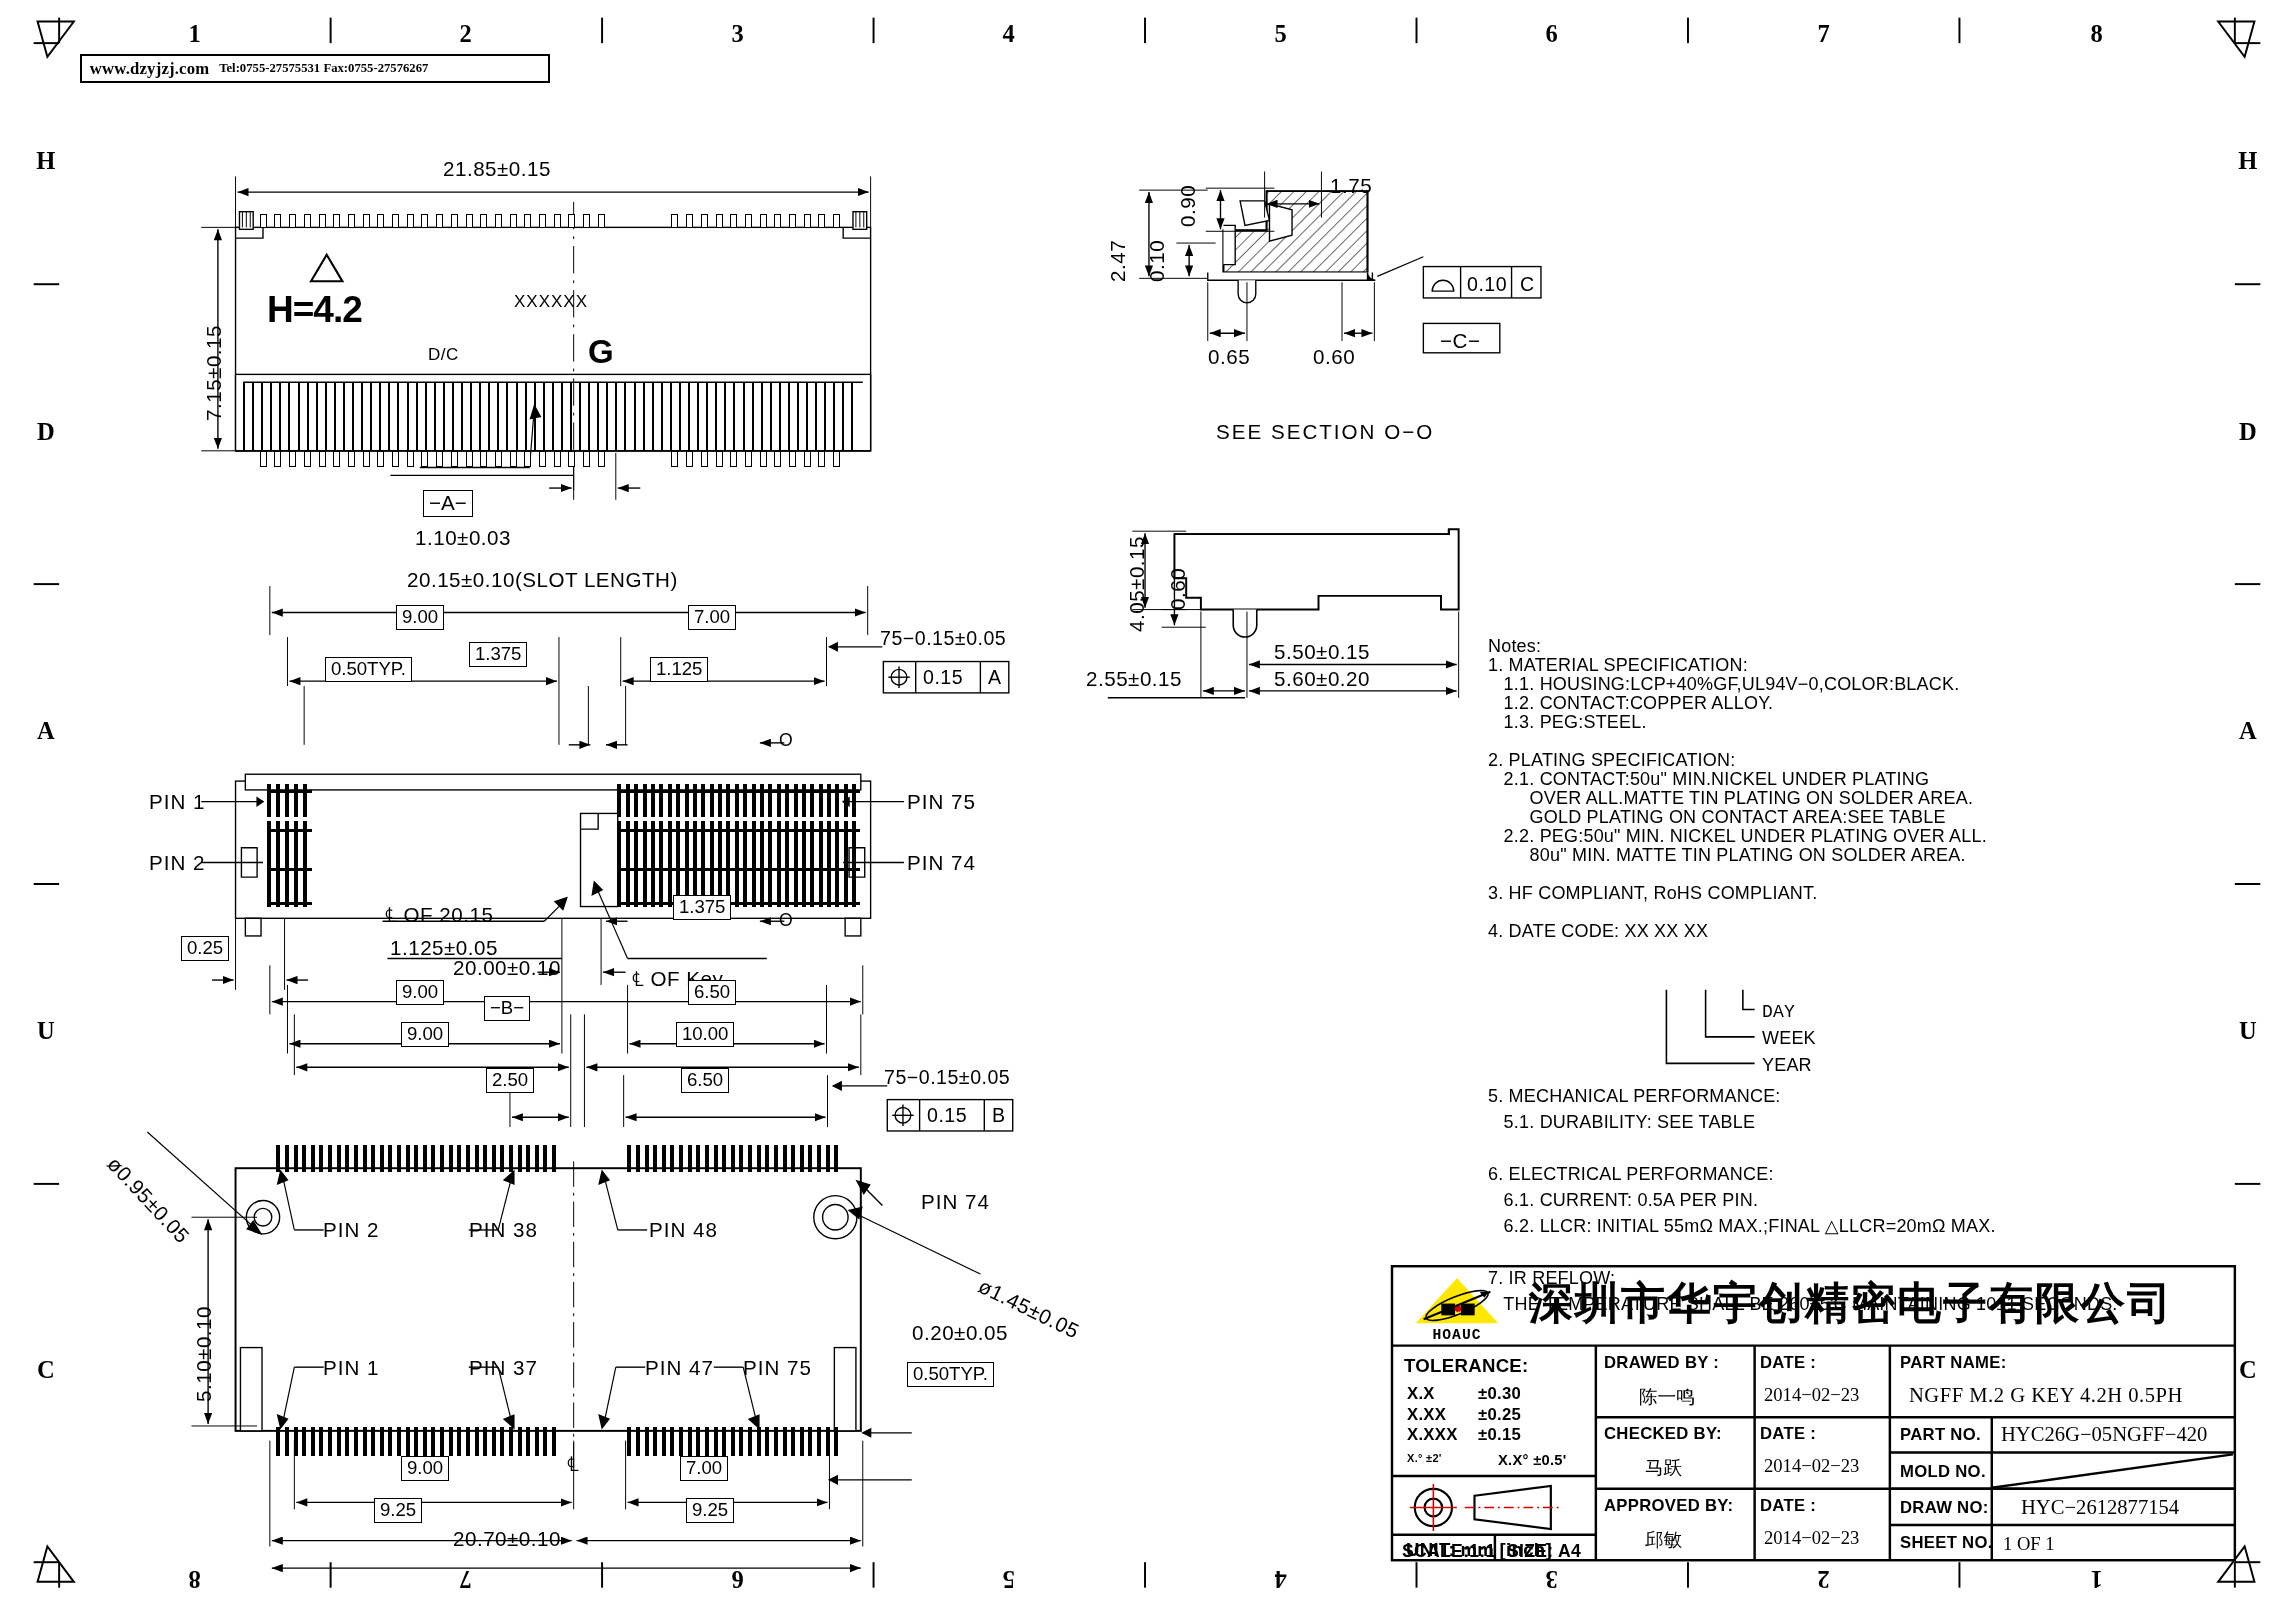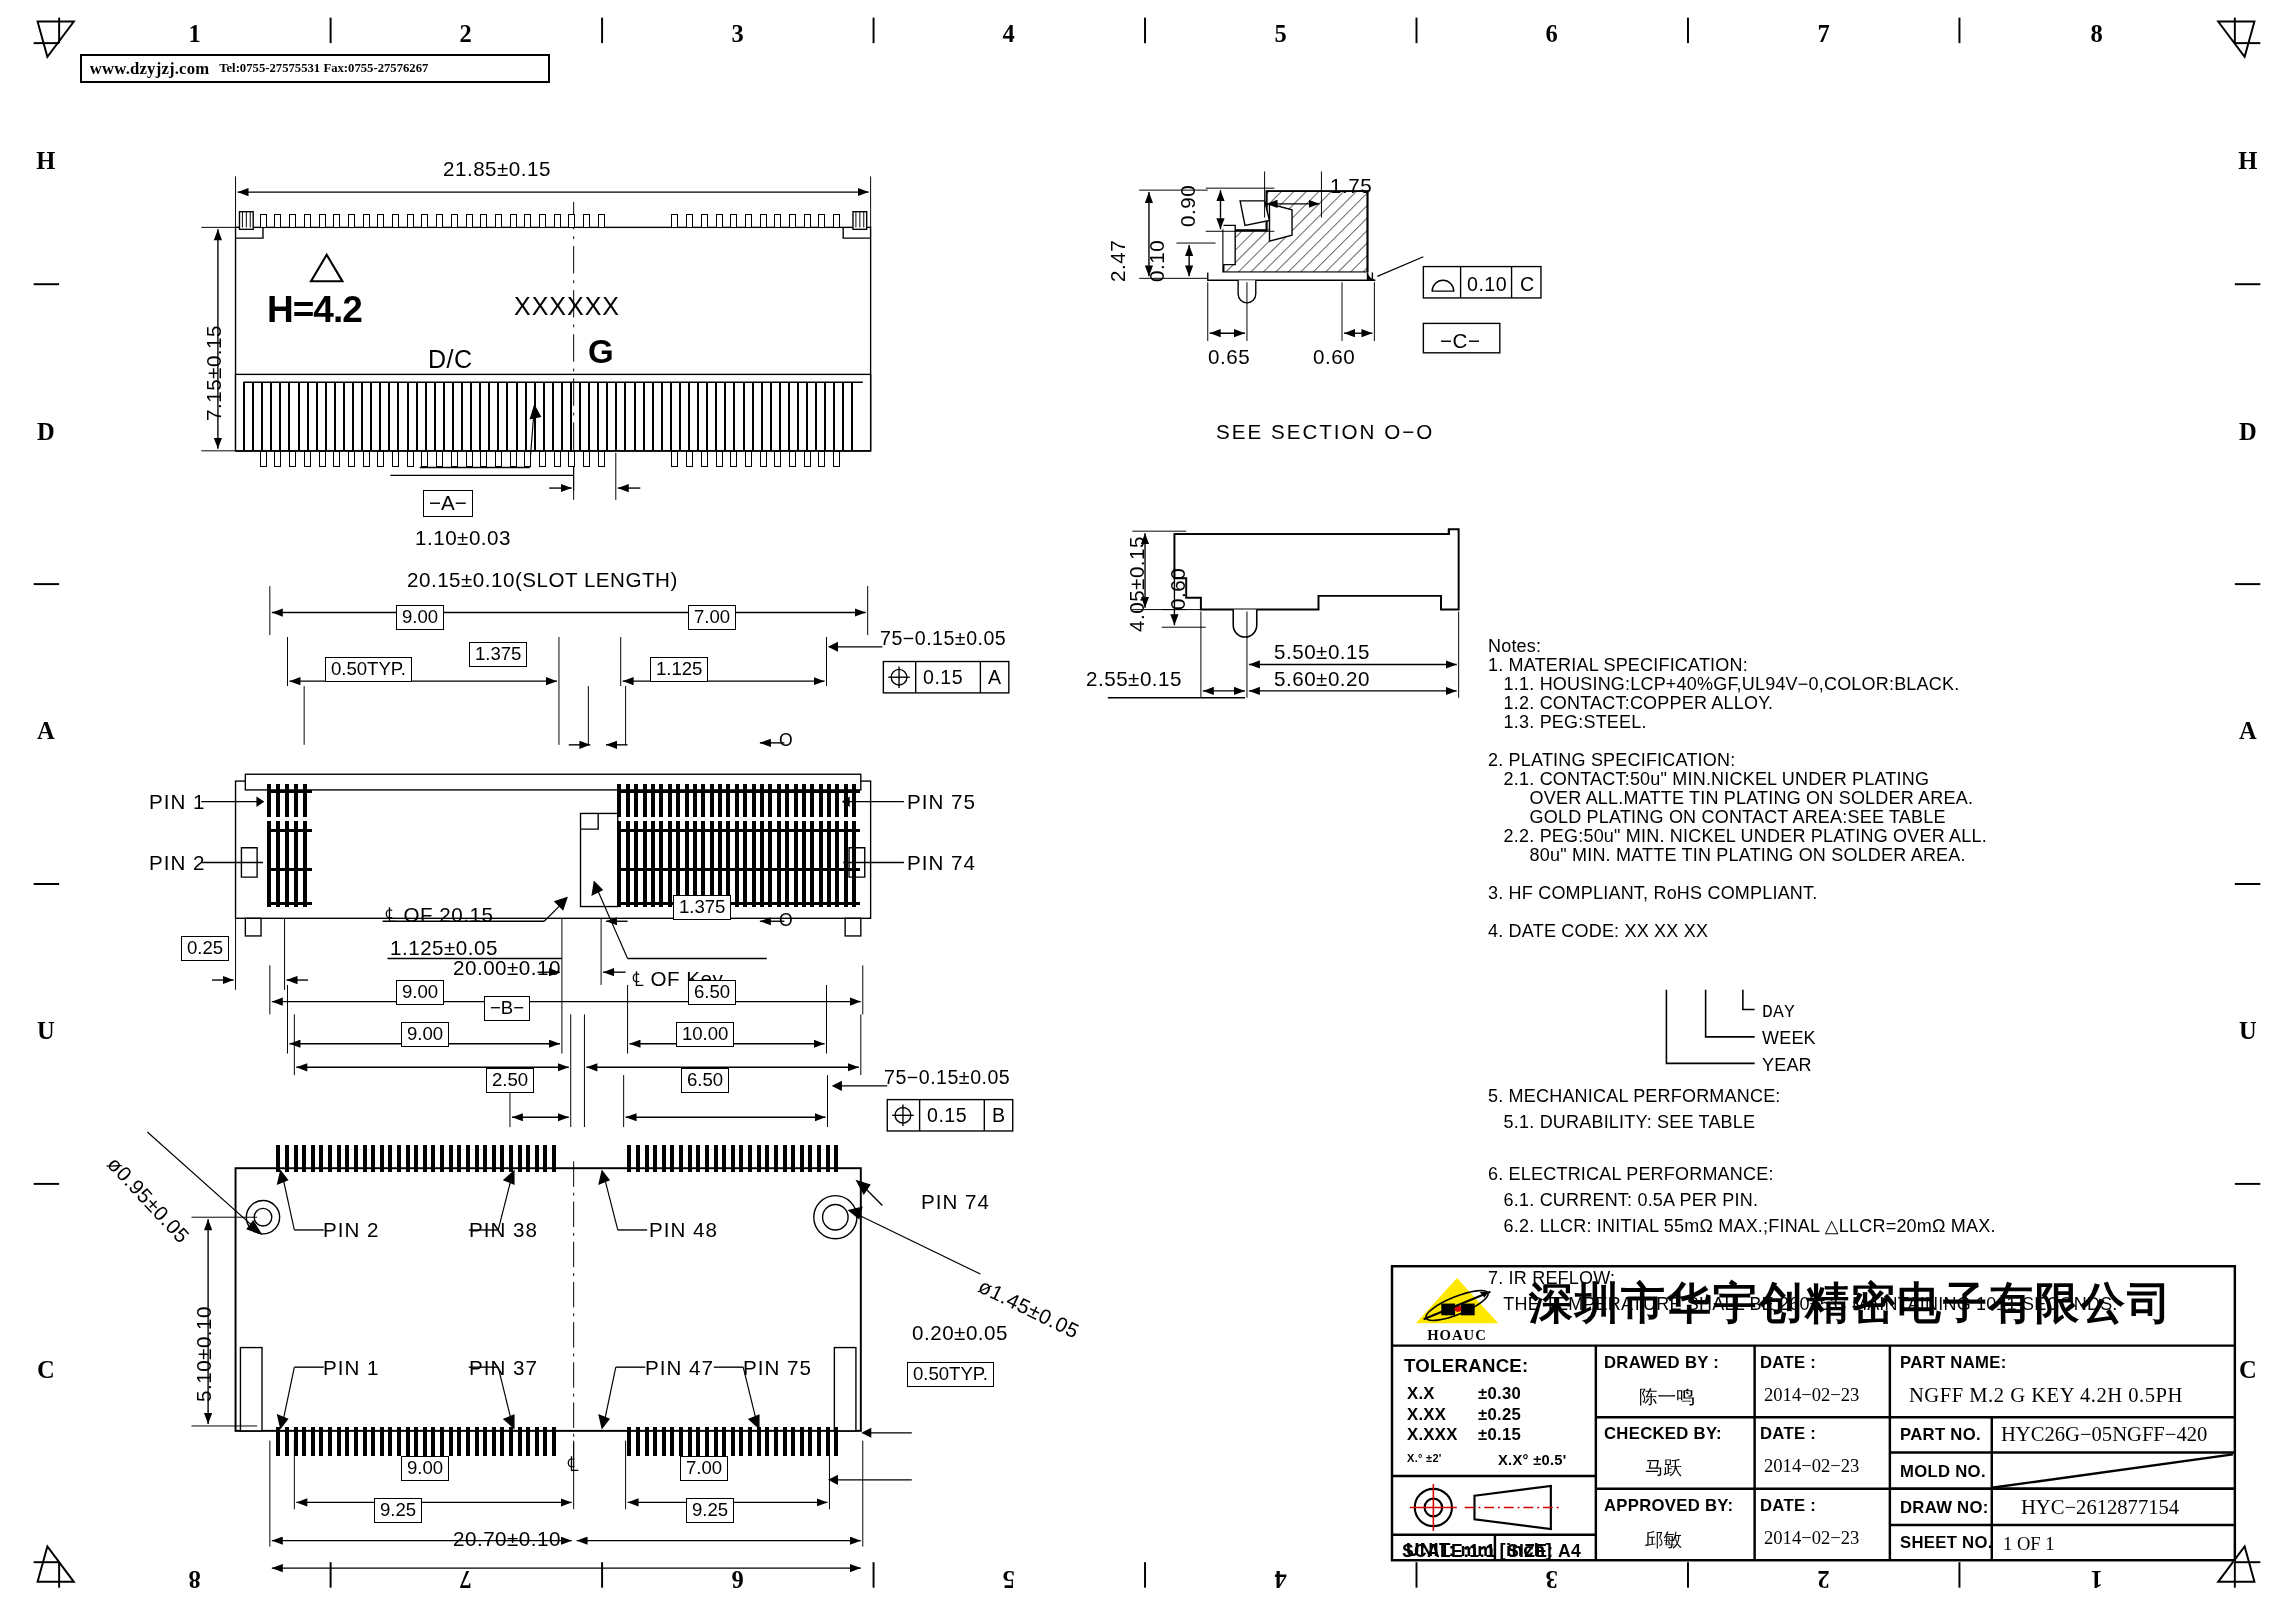--- a/index.html
+++ b/index.html
@@ -8,21 +8,21 @@
   .abs{position:absolute;}
   .zone-lbl{position:absolute;font-family:"Liberation Serif",serif;font-size:24.5px;font-weight:700;
             text-align:center;line-height:1;}
   .zone-lbl.rot180{transform:rotate(180deg);}
   
   #url-banner{position:absolute;left:80px;top:54px;width:470px;height:29px;border:2px solid #000;
               display:flex;align-items:center;padding-left:7.8px;box-sizing:border-box;}
   #url-banner .u{font-family:"Liberation Serif",serif;font-weight:700;font-size:16.7px;letter-spacing:0.2px;}
   #url-banner .t{font-family:"Liberation Serif",serif;font-weight:700;font-size:12.7px;margin-left:9.8px;}
   
-  .dim{position:absolute;font-family:"Liberation Sans",sans-serif;font-size:25px;white-space:nowrap;letter-spacing:0.5px;}
+  .dim{position:absolute;font-family:"Liberation Sans",sans-serif;font-size:17px;white-space:nowrap;letter-spacing:0.5px;}
   .dim.big{font-size:20.6px;}
   .dimbox{position:absolute;font-family:"Liberation Sans",sans-serif;font-size:18.6px;white-space:nowrap;
           border:1.5px solid #000;padding:0px 4.9px 1px 4.9px;line-height:1.18;background:#fff;}
   .note{position:absolute;font-family:"Liberation Sans",sans-serif;font-size:18px;white-space:pre;letter-spacing:0.2px;}
   .lbl{position:absolute;font-family:"Liberation Sans",sans-serif;font-size:20.6px;white-space:nowrap;letter-spacing:1px;}
   .vtxt{transform-origin:0 0;}
   .tbtxt{font-family:"Liberation Sans",sans-serif;font-weight:700;font-size:16.7px;letter-spacing:0.3px;}
   .tbval{font-family:"Liberation Serif",serif;font-size:18.6px;}
   .tbcjk{font-family:"DejaVu Sans",sans-serif;font-size:18.6px;}
   
@@ -866,21 +866,21 @@
   <svg width="106" height="69" viewBox="0 0 108 70">
     <polygon points="54,6 96,52 12,52" id="logotri" fill="#FFE800"></polygon>
     <rect x="38" y="32" width="14" height="12" fill="#000"></rect>
     <rect x="58" y="32" width="14" height="12" fill="#000"></rect>
     <circle cx="55" cy="37" r="3.4" fill="#D40000"></circle>
     <line x1="20" y1="48" x2="88" y2="20" stroke="#000" stroke-width="2.2"></line>
     <ellipse cx="54" cy="34" rx="34" ry="9" fill="none" stroke="#000" stroke-width="1.6" transform="rotate(-22 54 34)"></ellipse>
     <path d="M86,20 l-9,0 l5,6 z" fill="#000"></path>
   </svg>
 </div>
-<div style="position:absolute;left:1404px;top:1327px;width:106px;text-align:center;font-family:Liberation Serif, serif;font-weight:700;font-size:14.7px;letter-spacing:1px;">HOAUC</div>
+<div style="position:absolute;left:1404px;top:1327px;width:106px;text-align:center;font-family:Liberation Mono, monospace;font-weight:700;font-size:14.7px;letter-spacing:1px;">HOAUC</div>
 <div style="position:absolute;left:1529px;top:1274px;font-family:'DejaVu Sans',sans-serif;font-weight:700;font-size:44px;letter-spacing:2px;">深圳市华宇创精密电子有限公司</div>
 
 <div class="tbtxt abs" style="left:1404px;top:1355px;font-size:18.6px;">TOLERANCE:</div>
 <div class="tbtxt abs" style="left:1407px;top:1384px;">X.X</div>
 <div class="tbtxt abs" style="left:1478px;top:1384px;">±0.30</div>
 <div class="tbtxt abs" style="left:1407px;top:1405px;">X.XX</div>
 <div class="tbtxt abs" style="left:1478px;top:1405px;">±0.25</div>
 <div class="tbtxt abs" style="left:1407px;top:1425px;">X.XXX</div>
 <div class="tbtxt abs" style="left:1478px;top:1425px;">±0.15</div>
 <div class="tbtxt abs" style="left:1407px;top:1452px;font-size:11px;">X.°  ±2'</div>

